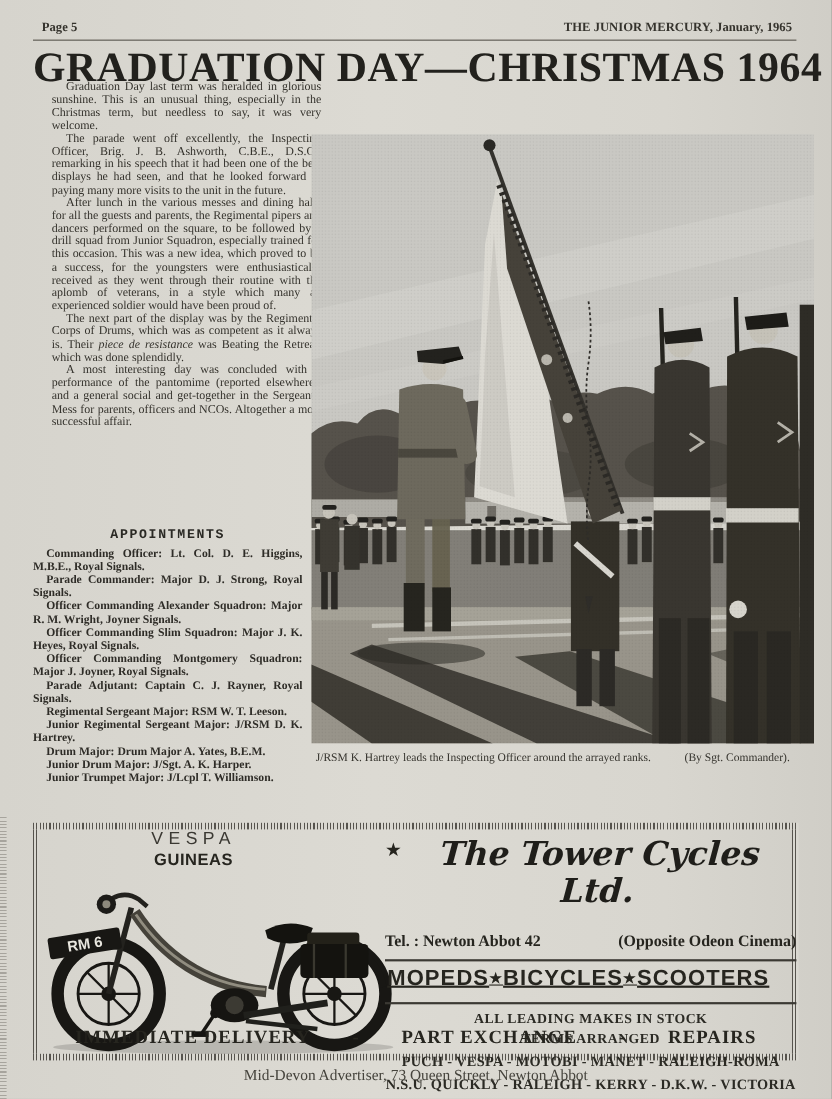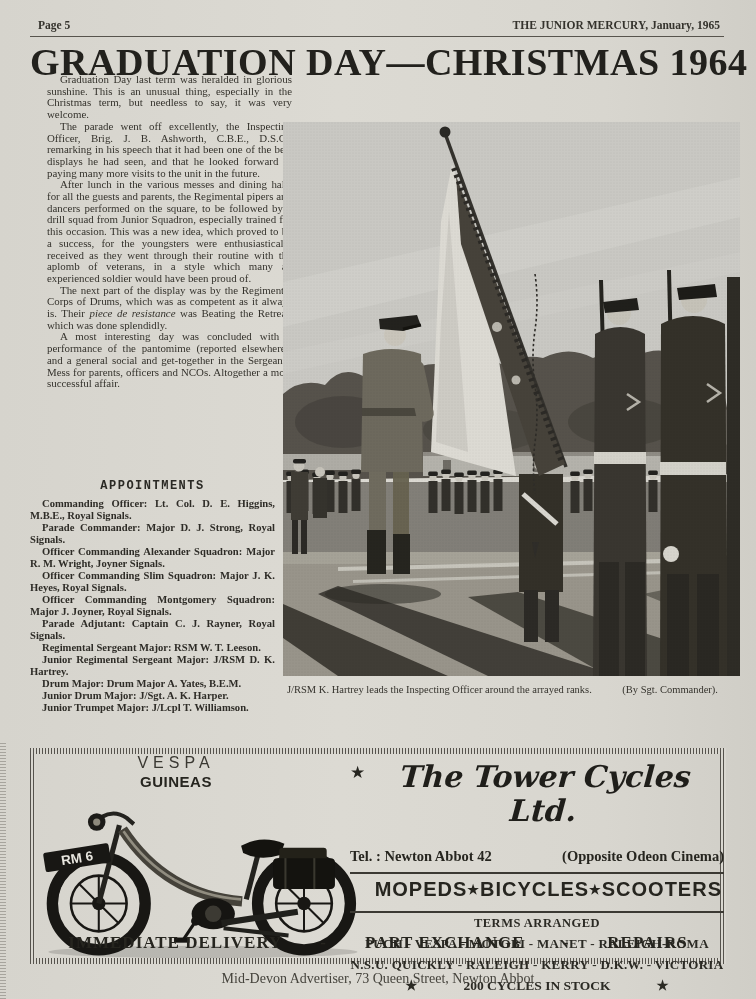--- a/index.html
+++ b/index.html
@@ -37,22 +37,22 @@
   .frac{display:inline-flex;flex-direction:column;align-items:center;font-size:16px;font-weight:900;line-height:11px;margin-left:3px;margin-top:4px;}
   .frac-line{width:11px;height:2.5px;background:#26251f;margin:1px 0;}
   .guineas{font-size:15px;font-weight:900;letter-spacing:.5px;margin-top:1px;}
   .moped{position:absolute;left:4px;top:34px;width:330px;height:168px;}
   .ad-right{position:absolute;left:314px;top:6px;width:374px;}
   .company-row{display:flex;align-items:flex-start;}
   .company-star{font-size:17px;margin-top:2px;color:#26251f;}
   .company{flex:1;text-align:center;font-family:"DejaVu Serif",serif;font-style:italic;font-weight:bold;font-size:30px;line-height:34px;color:#1f1e1a;transform:skewX(-4deg);}
   .tel-row{display:flex;justify-content:space-between;font-weight:bold;font-size:14.5px;margin-top:20px;color:#26251f;}
   .ad-rule{height:2px;background:#3b3933;margin-top:7px;}
-  .cats{display:flex;justify-content:flex-end;align-items:center;padding:4px 2px 3px 2px;
-        font-family:"Liberation Sans",sans-serif;font-weight:bold;font-size:20px;letter-spacing:1px;color:#26251f;}
+  .cats{display:flex;justify-content:flex-start;align-items:center;padding:4px 2px 3px 2px;
+        font-family:"Liberation Sans",sans-serif;font-weight:bold;font-size:20px;letter-spacing:1px;color:#26251f;text-decoration:underline;}
   .cat-star{font-size:13px;}
   .ad-center{text-align:center;font-weight:bold;color:#2b2a24;}
   .all-makes{font-size:12.5px;margin-top:6px;letter-spacing:.5px;}
   .terms{font-size:12.5px;margin-top:3px;letter-spacing:.5px;}
   .brands{font-size:13px;font-weight:bold;text-align:center;margin-top:5px;letter-spacing:.3px;color:#2b2a24;white-space:nowrap;}
   .stock-row{display:flex;justify-content:center;align-items:center;gap:46px;margin-top:4px;font-weight:bold;font-size:13.5px;color:#2b2a24;}
   .services{position:absolute;left:0;right:0;bottom:5px;display:flex;justify-content:center;gap:38px;
             font-weight:bold;font-size:17px;letter-spacing:1px;color:#26251f;}
   .imprint{position:absolute;left:0;right:0;top:971px;text-align:center;font-size:14px;color:#45433c;}
 </style>
@@ -291,20 +291,21 @@
       </div>
       <div class="ad-rule"></div>
       <div class="cats">
         <span>MOPEDS</span>
         <span class="cat-star">★</span>
         <span>BICYCLES</span>
         <span class="cat-star">★</span>
         <span>SCOOTERS</span>
       </div>
       <div class="ad-rule"></div>
+      <div class="ad-center all-makes">ALL LEADING MAKES IN STOCK</div>
       <div class="ad-center terms">TERMS ARRANGED</div>
       <div class="brands">PUCH  -  VESPA  -  MOTOBI  -  MANET  -  RALEIGH-ROMA</div>
       <div class="brands">N.S.U. QUICKLY  -  RALEIGH  -  KERRY  -  D.K.W.  -  VICTORIA</div>
       <div class="stock-row">
         <span>★</span>
         <span>200 CYCLES IN STOCK</span>
         <span>★</span>
       </div>
     </div>
 

